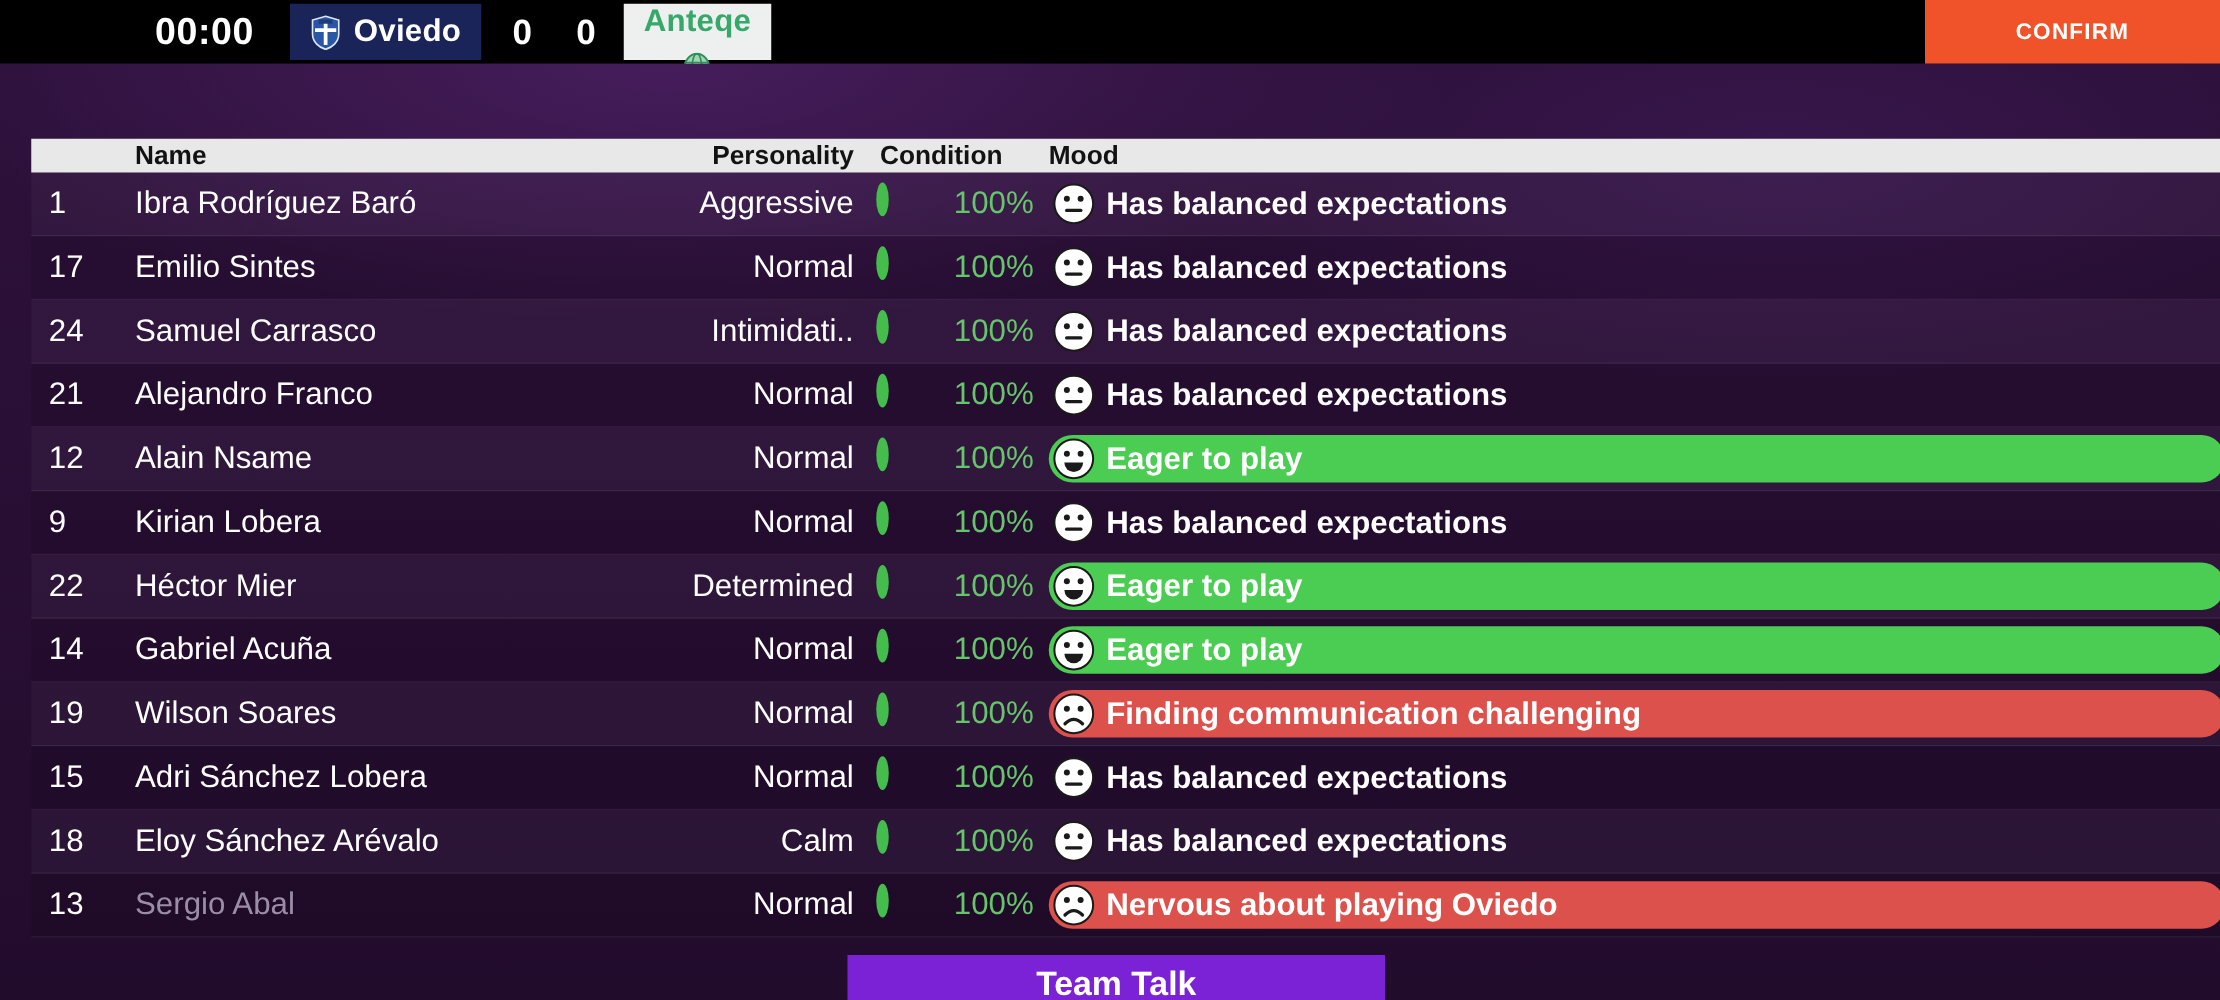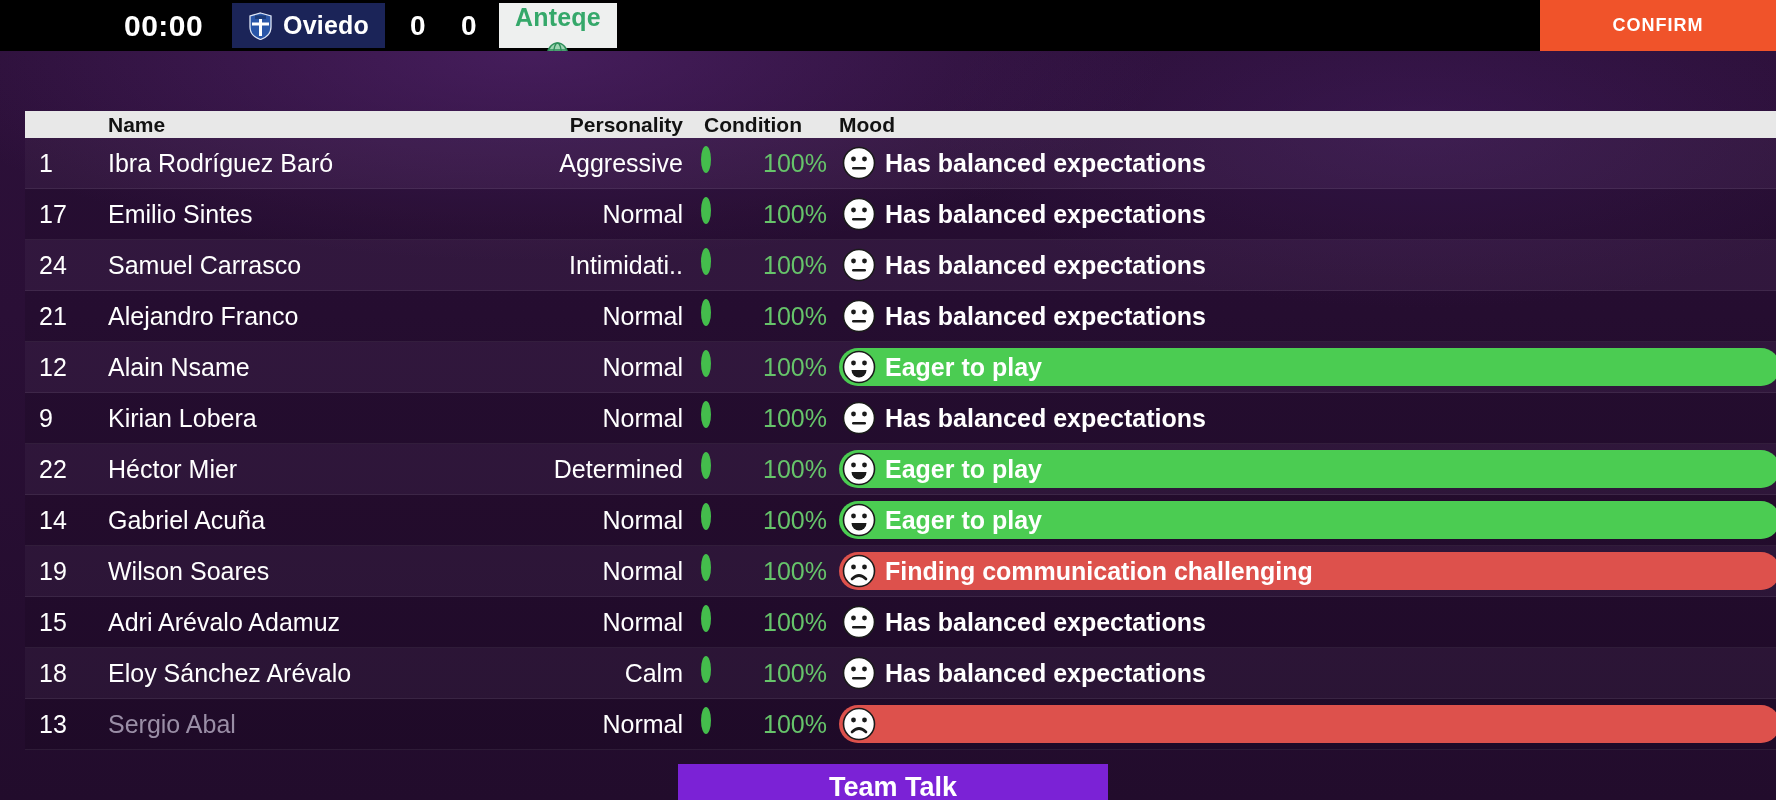--- a/index.html
+++ b/index.html
@@ -335,21 +335,21 @@
                 <circle cx="11.5" cy="13" r="2.4" fill="#1a1a1a"></circle>
                 <circle cx="22.5" cy="13" r="2.4" fill="#1a1a1a"></circle>
                 <path d="M10 25 Q17 18 24 25" fill="none" stroke="#1a1a1a" stroke-width="2.6" stroke-linecap="round"></path>
               </svg>
             </span>
             <span>Finding communication challenging</span>
           </span>
         </div>
         <div class="row">
           <span class="cell c-num">15</span>
-          <span class="cell c-name">Adri Arévalo Adamuz</span>
+          <span class="cell c-name">Adri Sánchez Lobera</span>
           <span class="cell c-pers">Normal</span>
           <span class="cell c-cond-icon"><span class="ring"></span></span>
           <span class="cell c-cond-val">100%</span>
           <span class="mood neutral">
             <span>
               <svg class="face" viewBox="0 0 34 34">
                 <circle cx="17" cy="17" r="15.5" fill="#ffffff" stroke="#1a1a1a" stroke-width="1.6"></circle>
                 <circle cx="11.5" cy="13" r="2.4" fill="#1a1a1a"></circle>
                 <circle cx="22.5" cy="13" r="2.4" fill="#1a1a1a"></circle>
                 <rect x="10" y="21" width="14" height="2.6" rx="1.3" fill="#1a1a1a"></rect>
@@ -384,19 +384,20 @@
           <span class="cell c-cond-val">100%</span>
           <span class="mood negative">
             <span>
               <svg class="face" viewBox="0 0 34 34">
                 <circle cx="17" cy="17" r="15.5" fill="#ffffff" stroke="#1a1a1a" stroke-width="1.6"></circle>
                 <circle cx="11.5" cy="13" r="2.4" fill="#1a1a1a"></circle>
                 <circle cx="22.5" cy="13" r="2.4" fill="#1a1a1a"></circle>
                 <path d="M10 25 Q17 18 24 25" fill="none" stroke="#1a1a1a" stroke-width="2.6" stroke-linecap="round"></path>
               </svg>
             </span>
+            <span>Nervous about playing Oviedo</span>
           </span>
         </div>
       </div>
   </div>
 
   <div id="teamtalk">Team Talk</div>
 </div>
 
 </body></html>

